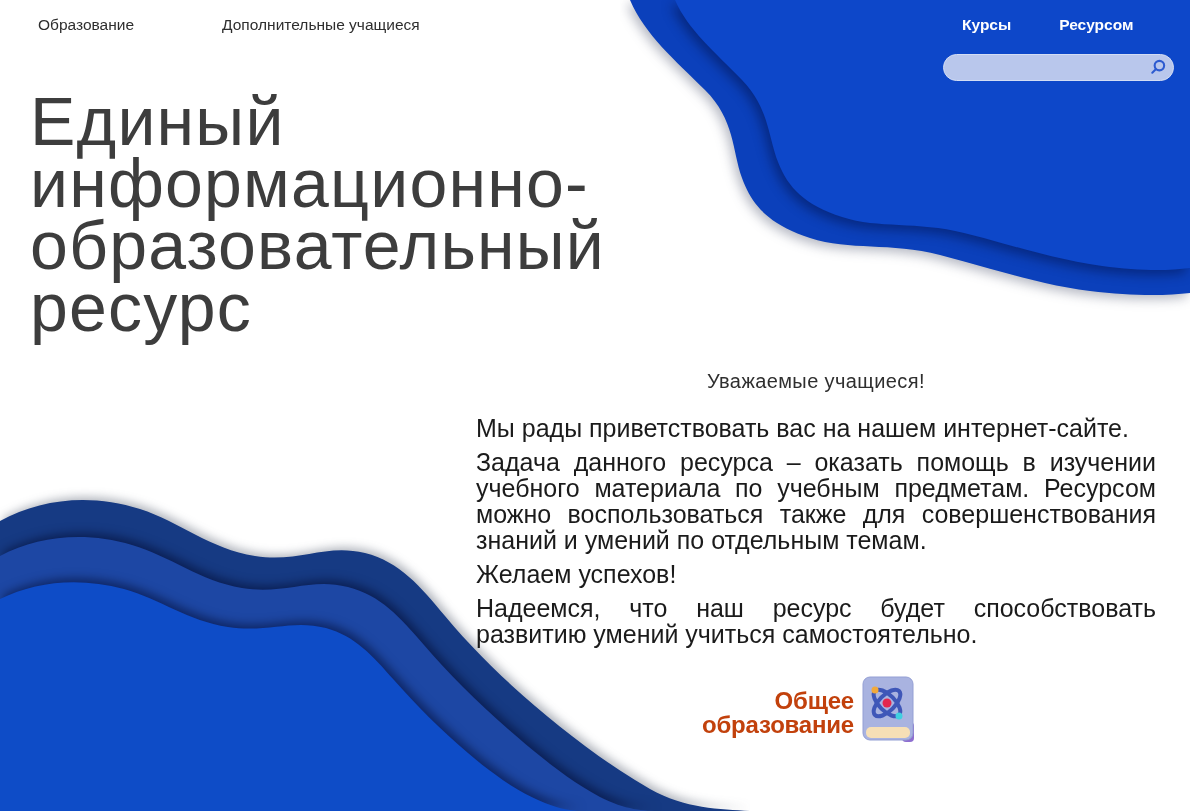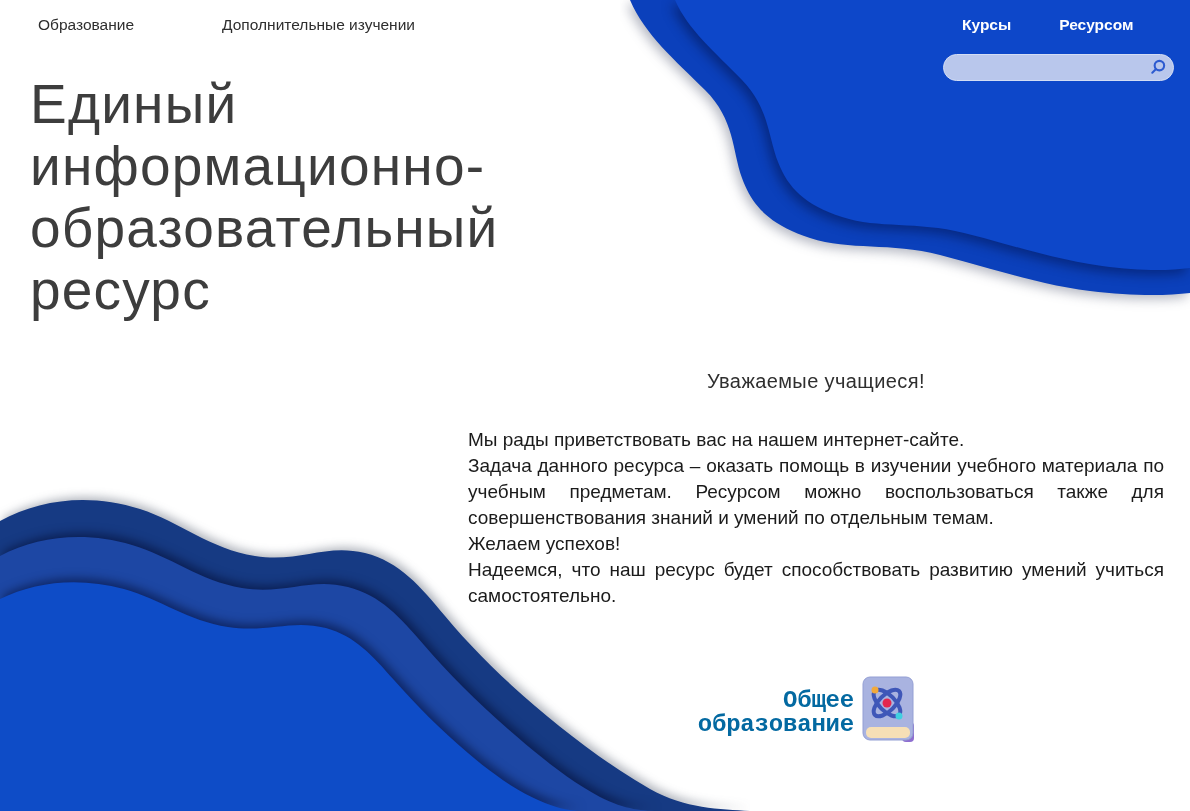--- a/index.html
+++ b/index.html
@@ -59,60 +59,59 @@
     font-size: 14px; color: #1c2f6e;
     font-family: "Liberation Sans", sans-serif;
   }
   .search-icon {
     position: absolute; right: 7px; top: 4px;
     width: 19px; height: 19px; cursor: pointer;
   }
 
   
   .hero-title {
-    position: absolute; top: 36px; left: 30px;
+    position: absolute; top: 44px; left: 30px;
     width: 585px;
-    font-size: 55px; line-height: 62px;
+    font-size: 68px; line-height: 62px;
     font-weight: 500; letter-spacing: 1.2px;
     color: #3d3d3d;
     z-index: 4;
   }
 
   
   .welcome {
     position: absolute; top: 370px; left: 468px;
     width: 696px;
     z-index: 4;
   }
   .welcome-heading {
     text-align: center;
     font-size: 20px; font-weight: 500; letter-spacing: 0.4px;
     color: #2f2f2f;
-    margin: 0 0 34px 0;
+    margin: 0 0 22px 0;
   }
   .welcome p {
-    margin: 0;
-    font-size: 19px; line-height: 26px;
+    margin: 8px;
+    font-size: 25px; line-height: 26px;
     color: #1b1b1b;
     text-align: justify;
   }
 
   
   .logo {
     position: absolute; top: 676px; left: 652px;
     display: flex; align-items: center; gap: 8px;
     z-index: 4;
   }
   .logo-text {
     width: 202px;
     text-align: right;
     font-size: 24px; line-height: 24px; font-weight: 700;
     letter-spacing: -0.2px;
-    color: #0369a1;
-    font-family: Liberation Mono, monospace;
+    color: #c2410c;
   }
   .logo-icon { width: 54px; height: 74px; }
 </style>
 </head>
 <body>
 
 <div class="page">
 
   <svg class="wave-top-right" viewBox="0 0 570 330" preserveAspectRatio="none">
     <path d="M10,0 C25,35 55,60 85,90 C115,120 112,150 122,178 C132,206 150,225 190,238
@@ -128,21 +127,21 @@
     <path d="M0,75 C38,55 85,50 132,64 C170,75 200,100 242,107 C285,114 310,96 348,106
              C380,114 400,136 424,164 C448,192 476,220 508,248 C540,276 570,300 600,316
              C625,329 645,330 660,330 L0,330 Z" fill="#1d47a4" style="filter: drop-shadow(3px -4px 5px rgba(0,5,40,0.50));"></path>
     <path d="M0,118 C36,100 80,96 124,108 C160,118 188,140 228,146 C268,152 292,138 326,147
              C355,155 372,174 394,199 C416,224 440,248 468,272 C495,295 520,312 545,322
              C560,328 572,330 582,330 L0,330 Z" fill="#0e4cc7" style="filter: drop-shadow(3px -4px 5px rgba(0,5,40,0.50));"></path>
   </svg>
 
   <nav class="nav-left">
     <a href="#">Образование</a>
-    <a href="#">Дополнительные изучении</a>
+    <a href="#">Дополнительные учащиеся</a>
   </nav>
 
   <nav class="nav-right">
     <a href="#">Курсы</a>
     <a href="#">Ресурсом</a>
   </nav>
 
   <div class="search-wrap">
     <input class="search-input" type="text" value="" style="">
     <svg class="search-icon" viewBox="0 0 20 20">

